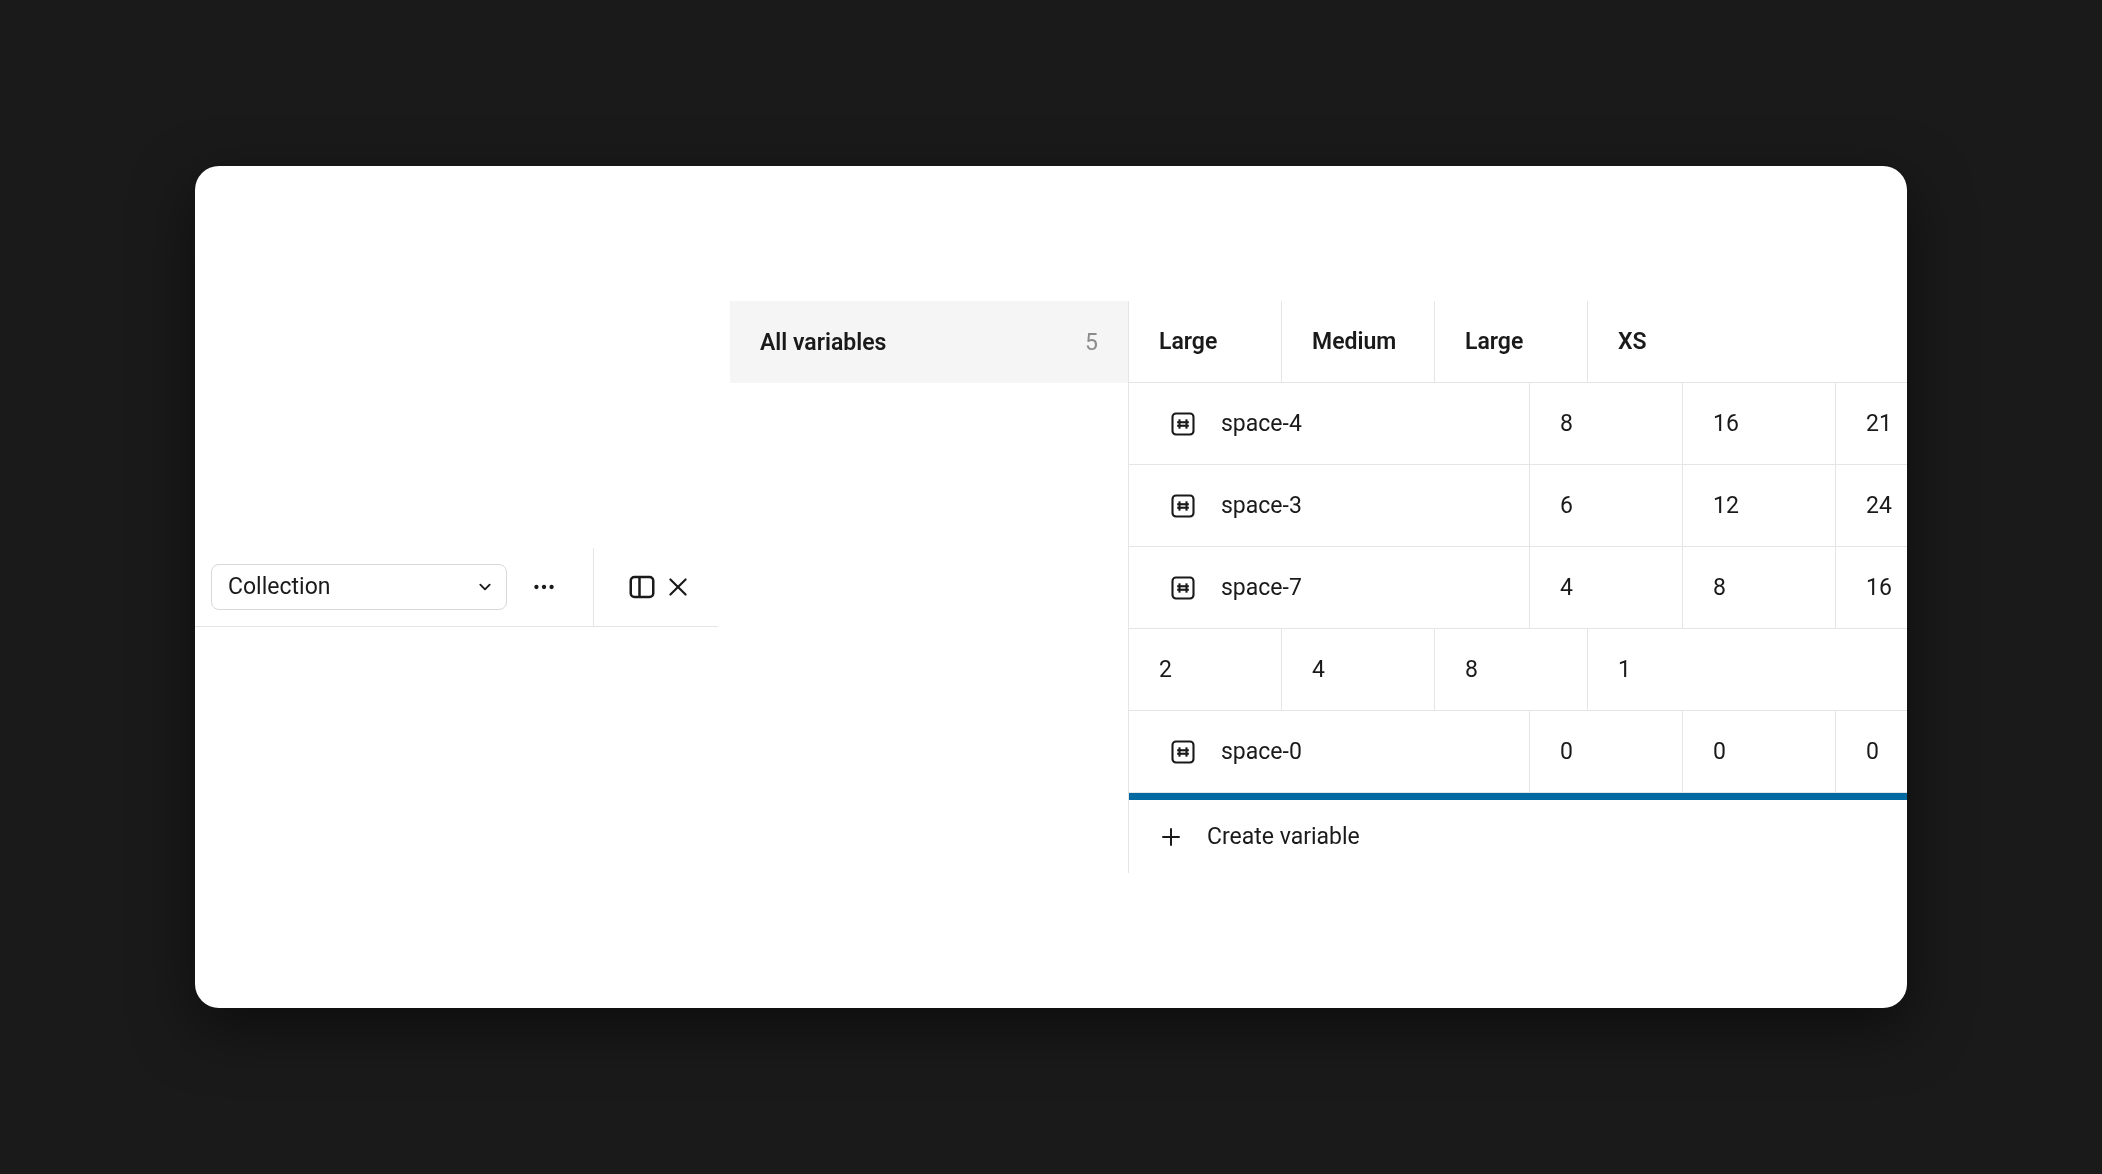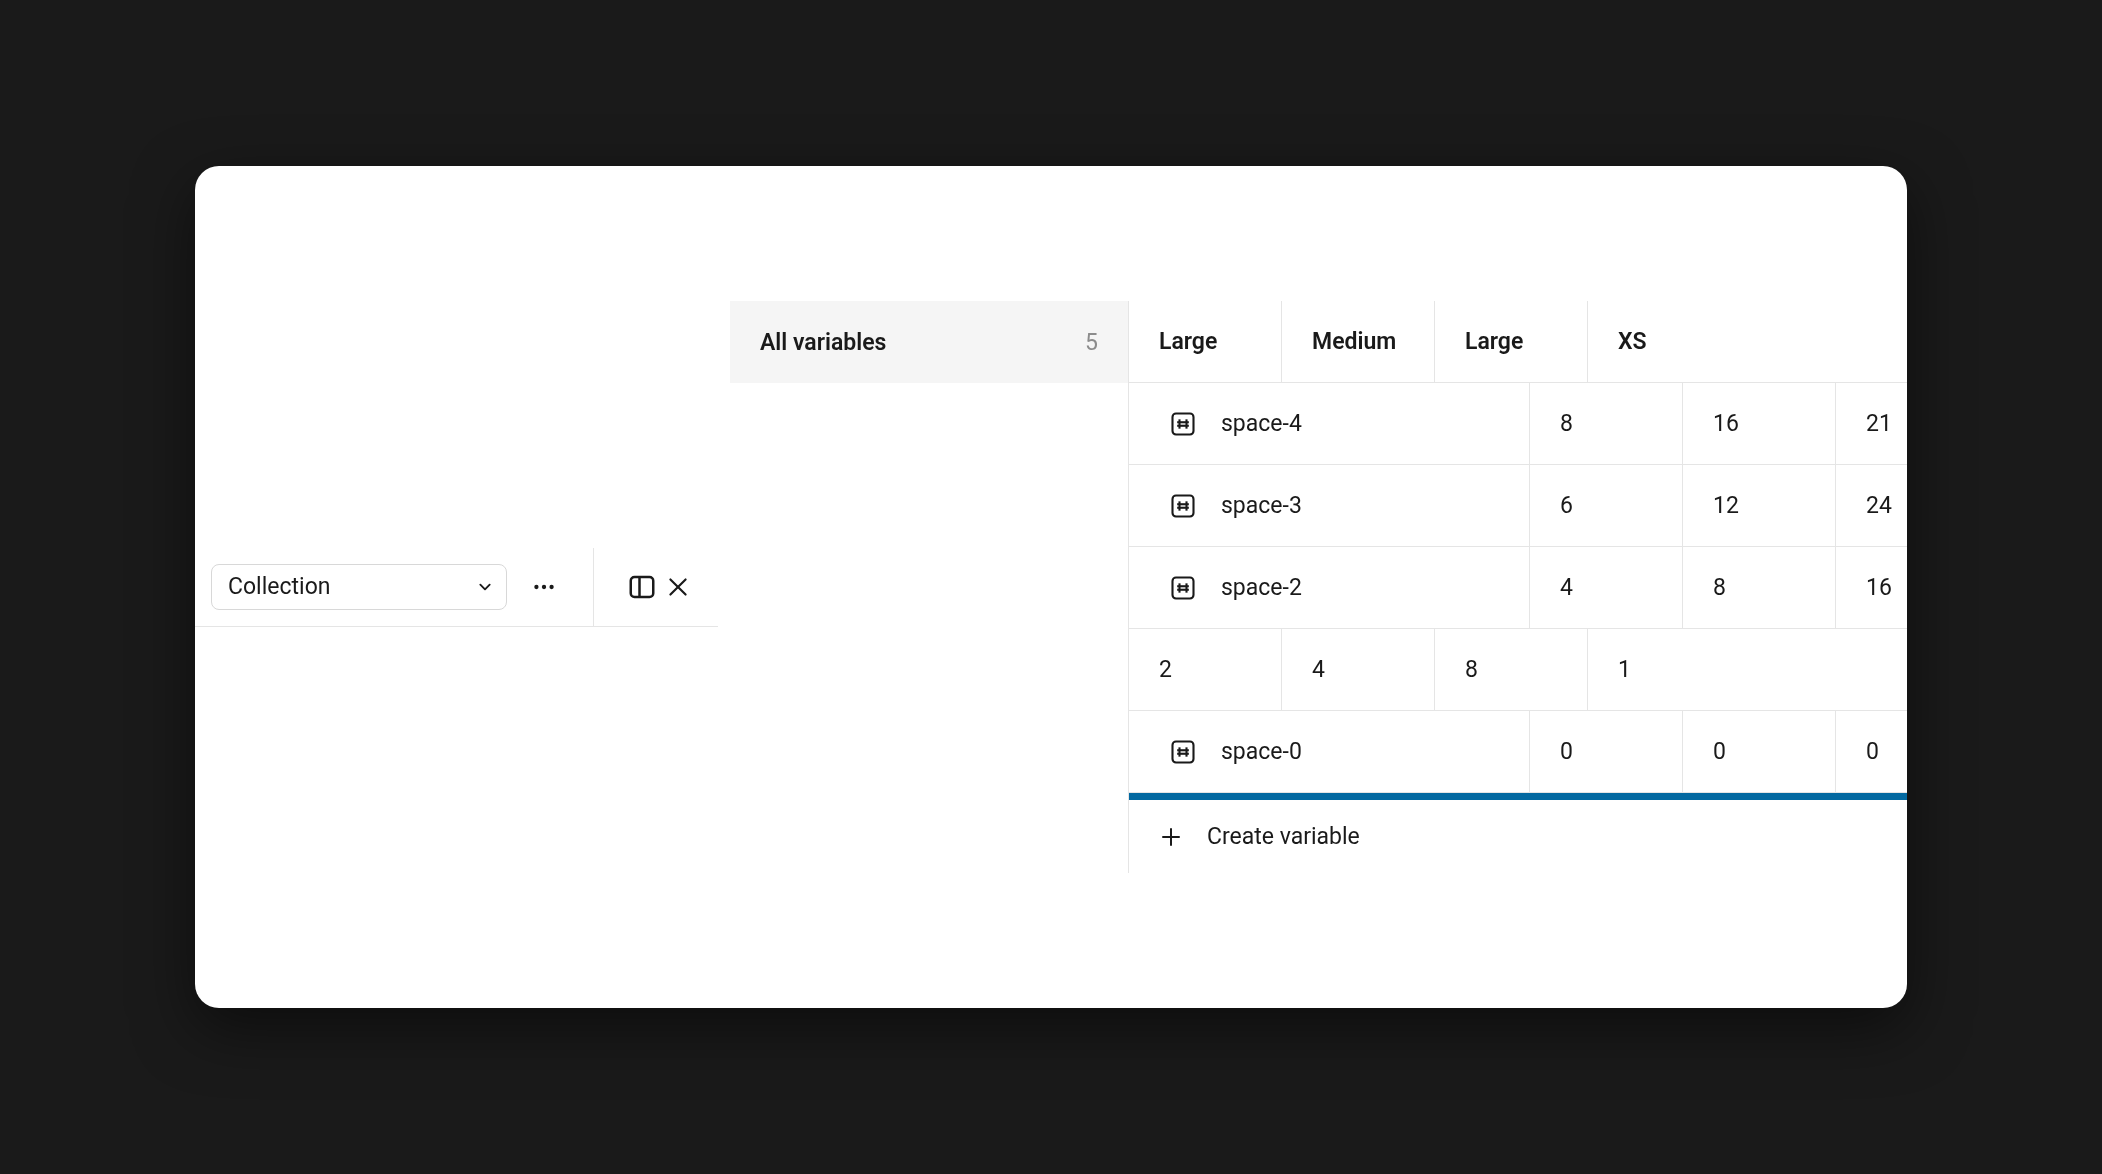--- a/index.html
+++ b/index.html
@@ -311,21 +311,21 @@
   </div>
           <div class="row">
     <div class="td col-name">
       <svg class="num-icon" viewBox="0 0 24 24" fill="none" stroke="#1a1a1a" stroke-width="1.8" stroke-linejoin="round">
   <rect x="3" y="3" width="18" height="18" rx="3"></rect>
   <line x1="9" y1="8" x2="9" y2="16"></line>
   <line x1="15" y1="8" x2="15" y2="16"></line>
   <line x1="7" y1="10.5" x2="17" y2="10.5"></line>
   <line x1="7" y1="13.5" x2="17" y2="13.5"></line>
 </svg>
-      <span>space-2</span>
+      <span>space-7</span>
     </div>
     <div class="td col-mode">
               <span>4</span>
             </div>
     <div class="td col-mode">
               <span>8</span>
             </div>
     <div class="td col-mode">
               <span>16</span>
             </div>

